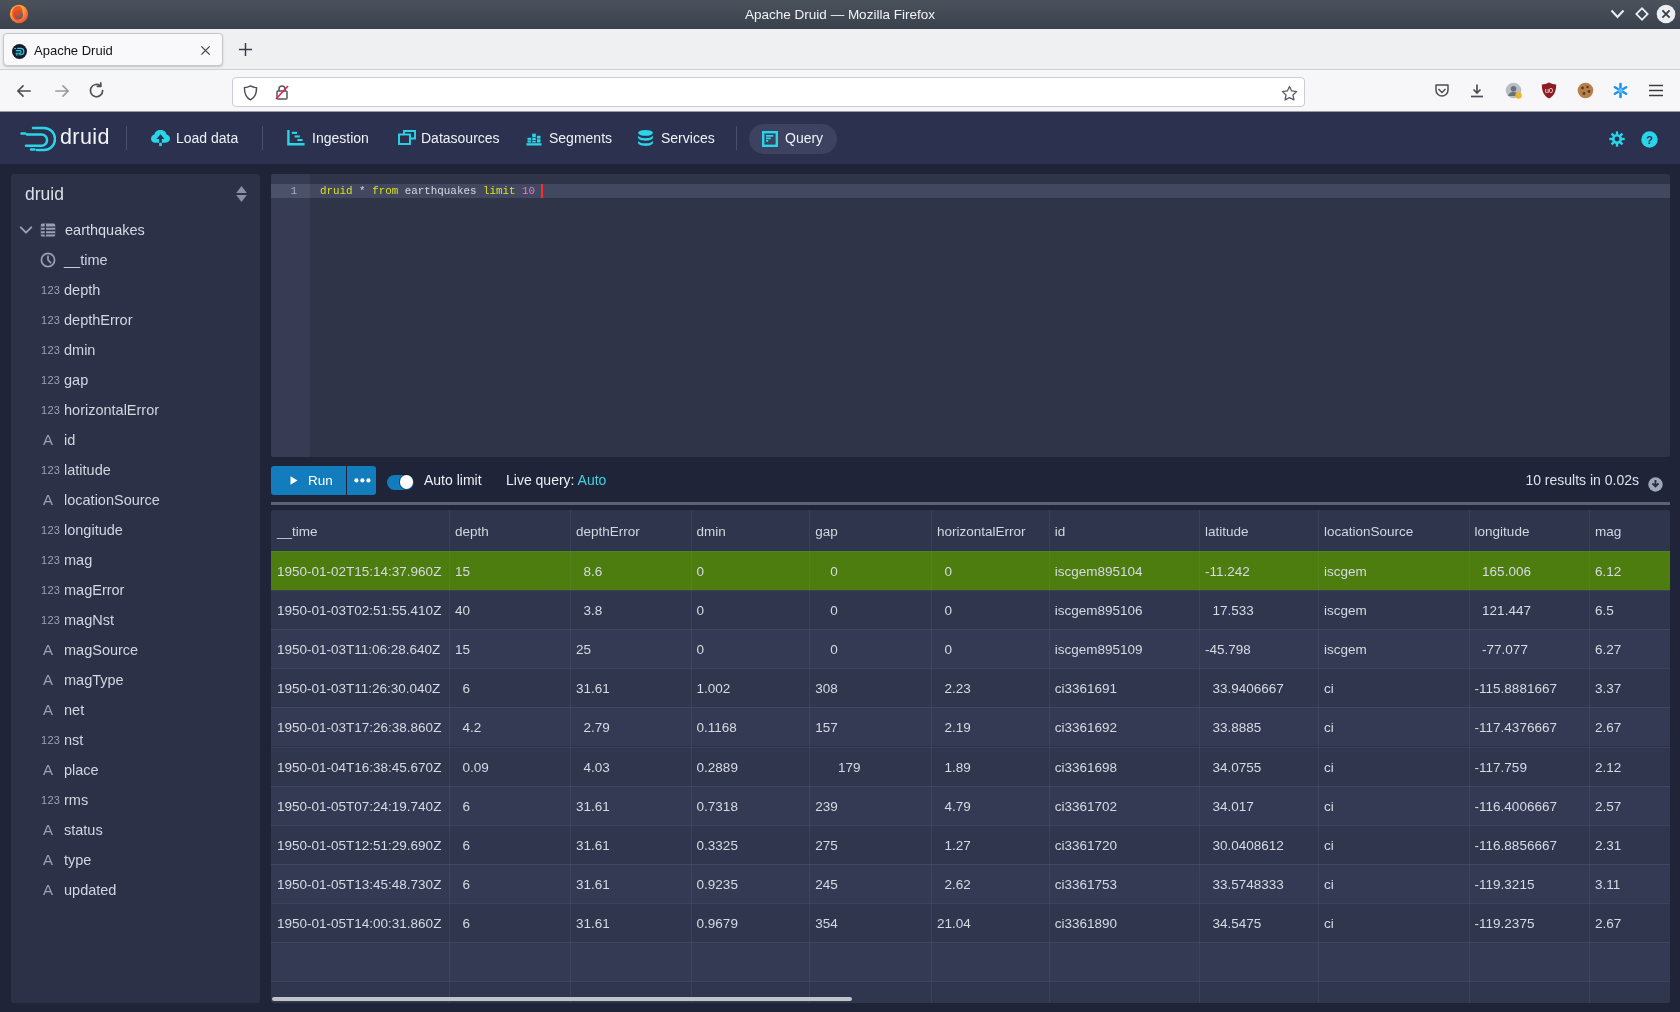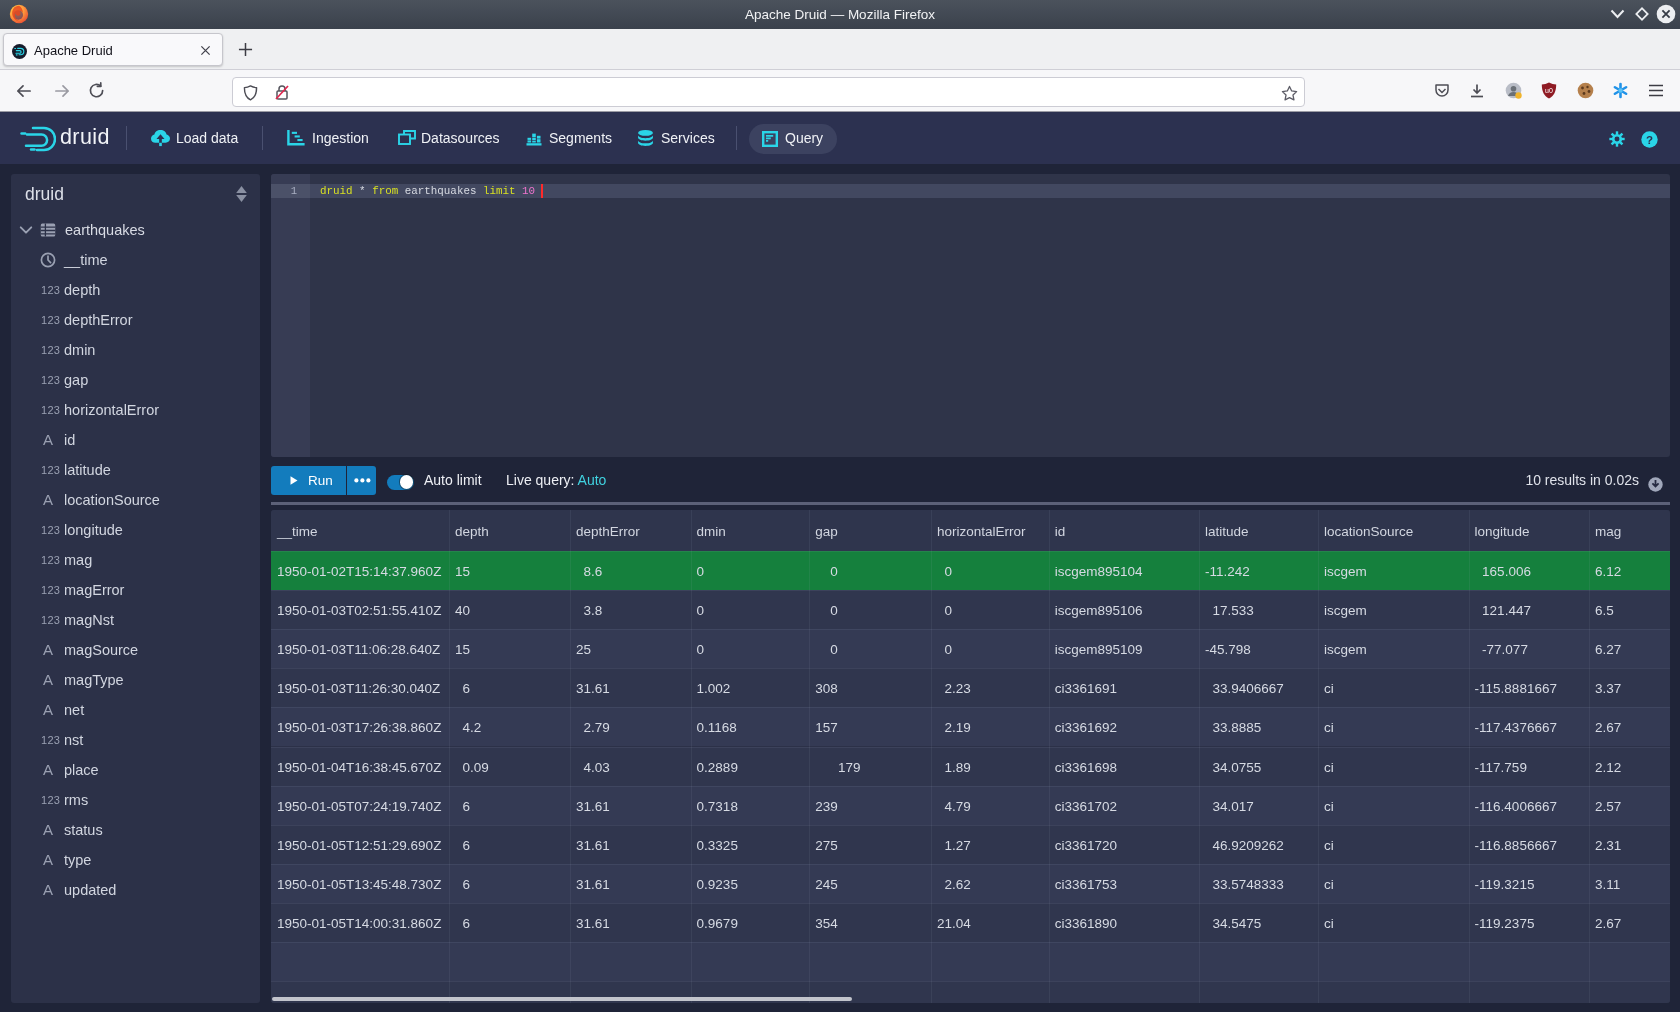--- a/index.html
+++ b/index.html
@@ -393,21 +393,21 @@
   <span style="left:305px; height:41px; line-height:43px;">depthError</span>
   <span style="left:425.6px; height:41px; line-height:43px;">dmin</span>
   <span style="left:544.2px; height:41px; line-height:43px;">gap</span>
   <span style="left:665.9px; height:41px; line-height:43px;">horizontalError</span>
   <span style="left:783.8px; height:41px; line-height:43px;">id</span>
   <span style="left:934px; height:41px; line-height:43px;">latitude</span>
   <span style="left:1053px; height:41px; line-height:43px;">locationSource</span>
   <span style="left:1203.6px; height:41px; line-height:43px;">longitude</span>
   <span style="left:1324px; height:41px; line-height:43px;">mag</span>
 </div>
-<div class="trow" style="top:41.0px; background:#15803d; border-top:1px solid rgba(165,175,205,0.10);">
+<div class="trow" style="top:41.0px; background:#4d7c0f; border-top:1px solid rgba(165,175,205,0.10);">
   <span style="left:6px;">1950-01-02T15:14:37.960Z</span>
   <span style="left:184px;">15</span>
   <span style="left:305px;"> 8.6</span>
   <span style="left:425.6px;">0</span>
   <span style="left:544.2px;">  0</span>
   <span style="left:665.9px;"> 0</span>
   <span style="left:783.8px;">iscgem895104</span>
   <span style="left:934px;">-11.242</span>
   <span style="left:1053px;">iscgem</span>
   <span style="left:1203.6px;"> 165.006</span>
@@ -492,21 +492,21 @@
   <span style="left:1324px;">2.57</span>
 </div>
 <div class="trow" style="top:314.7px; background:#30364e; border-top:1px solid rgba(165,175,205,0.10);">
   <span style="left:6px;">1950-01-05T12:51:29.690Z</span>
   <span style="left:184px;"> 6</span>
   <span style="left:305px;">31.61</span>
   <span style="left:425.6px;">0.3325</span>
   <span style="left:544.2px;">275</span>
   <span style="left:665.9px;"> 1.27</span>
   <span style="left:783.8px;">ci3361720</span>
-  <span style="left:934px;"> 46.9209262</span>
+  <span style="left:934px;"> 30.0408612</span>
   <span style="left:1053px;">ci</span>
   <span style="left:1203.6px;">-116.8856667</span>
   <span style="left:1324px;">2.31</span>
 </div>
 <div class="trow" style="top:353.8px; background:#343a54; border-top:1px solid rgba(165,175,205,0.10);">
   <span style="left:6px;">1950-01-05T13:45:48.730Z</span>
   <span style="left:184px;"> 6</span>
   <span style="left:305px;">31.61</span>
   <span style="left:425.6px;">0.9235</span>
   <span style="left:544.2px;">245</span>

